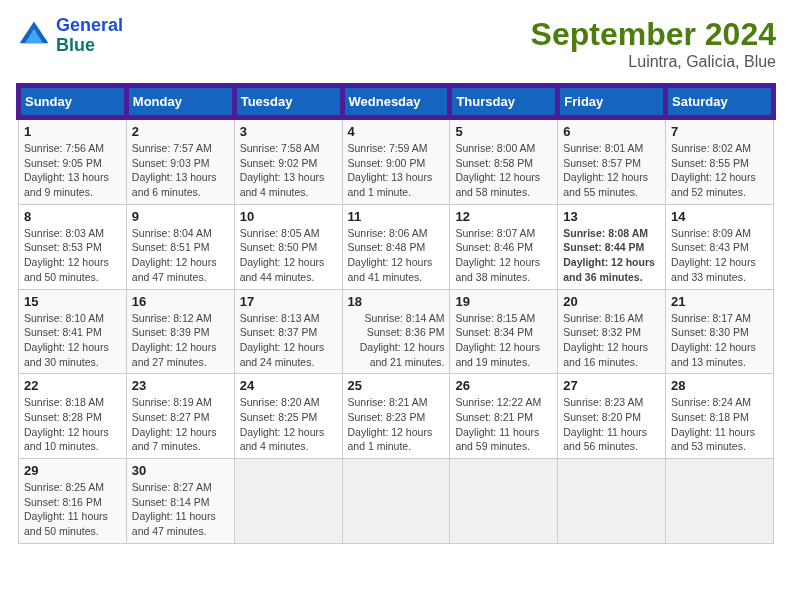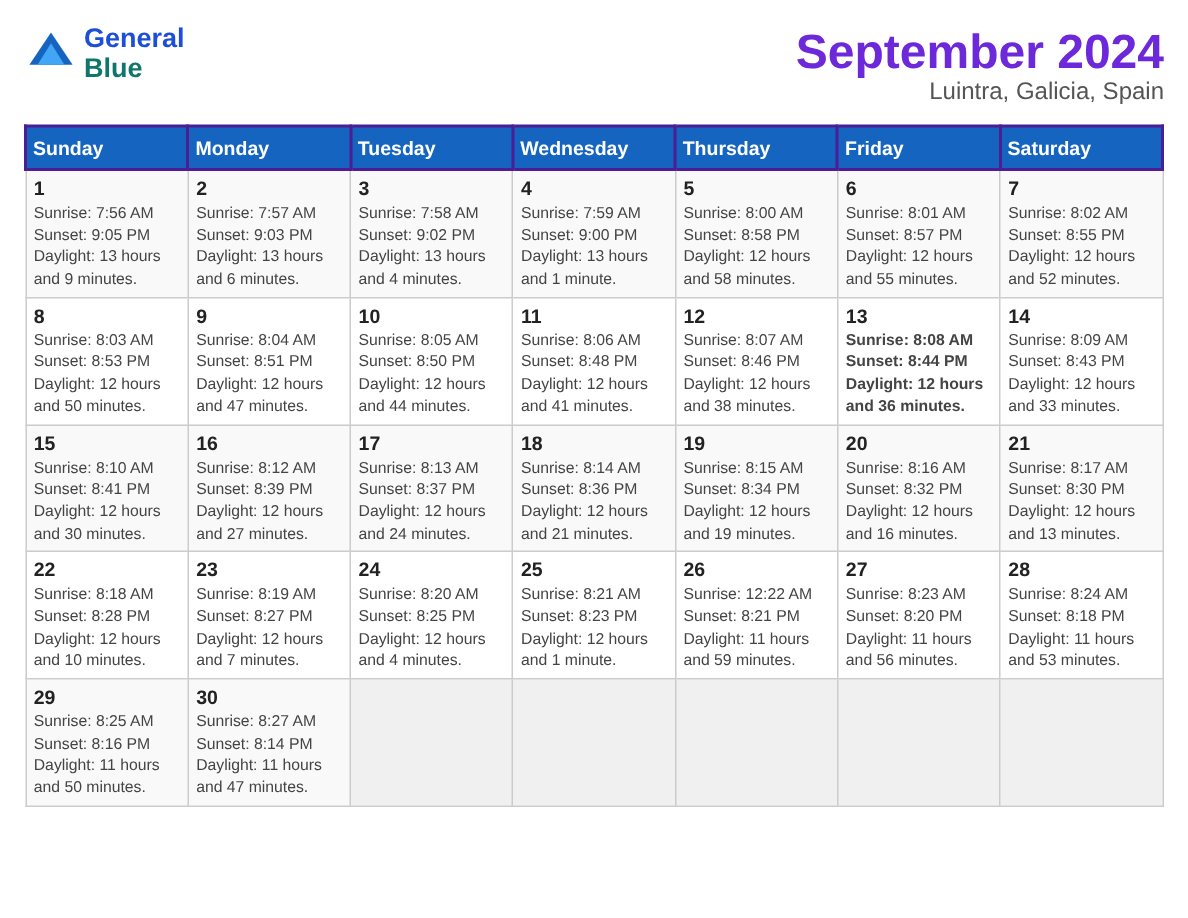--- a/index.html
+++ b/index.html
@@ -29,39 +29,39 @@
     }
     .logo-text span { color: #1d4ed8; }
     .logo-icon {
       width: 36px;
       height: 36px;
     }
     .title-area { text-align: right; }
     .month-title {
       font-size: 32px;
       font-weight: bold;
-      color: #6d28d9;
+      color: #4d7c0f;
     }
     .location {
       font-size: 16px;
       color: #555;
     }
     .calendar {
       width: 100%;
       border-collapse: collapse;
       font-size: 11px;
     }
     .calendar thead th {
       background: #1565c0;
       color: #fff;
       padding: 6px 4px;
       text-align: left;
       font-size: 13px;
       font-weight: bold;
-      border: 2px solid #4c1d95;
+      border: 5px solid #4c1d95;
     }
     .calendar tbody td {
       border: 1px solid #ccc;
       vertical-align: top;
       padding: 4px 5px;
       width: 108px;
       min-height: 80px;
       background: #fff;
     }
     .calendar tbody tr:nth-child(odd) td {
@@ -95,21 +95,21 @@
       <polygon points="20,4 36,28 4,28" fill="#1565c0"></polygon>
       <polygon points="20,12 30,28 10,28" fill="#42a5f5"></polygon>
     </svg>
     <div class="logo-text">
       <span>General</span><br>
       <span style="color:#0f766e;">Blue</span>
     </div>
   </div>
   <div class="title-area">
     <div class="month-title">September 2024</div>
-    <div class="location">Luintra, Galicia, Spain</div>
+    <div class="location">Luintra, Galicia, Blue</div>
   </div>
 </div>
 
 <table class="calendar">
   <thead>
     <tr>
       <th>Sunday</th>
       <th>Monday</th>
       <th>Tuesday</th>
       <th>Wednesday</th>
@@ -221,21 +221,21 @@
 Daylight: 12 hours and 27 minutes.</div>
         </td>
         <td>
           <span class="day-number">17</span>
           <div class="day-info" style="white-space: pre-line;">Sunrise: 8:13 AM
 Sunset: 8:37 PM
 Daylight: 12 hours and 24 minutes.</div>
         </td>
         <td>
           <span class="day-number">18</span>
-          <div class="day-info" style="white-space: pre-line;">Sunrise: 8:14 AM
+          <div class="day-info" style="white-space: pre-line; text-align: right;">Sunrise: 8:14 AM
 Sunset: 8:36 PM
 Daylight: 12 hours and 21 minutes.</div>
         </td>
         <td>
           <span class="day-number">19</span>
           <div class="day-info" style="white-space: pre-line;">Sunrise: 8:15 AM
 Sunset: 8:34 PM
 Daylight: 12 hours and 19 minutes.</div>
         </td>
         <td>

